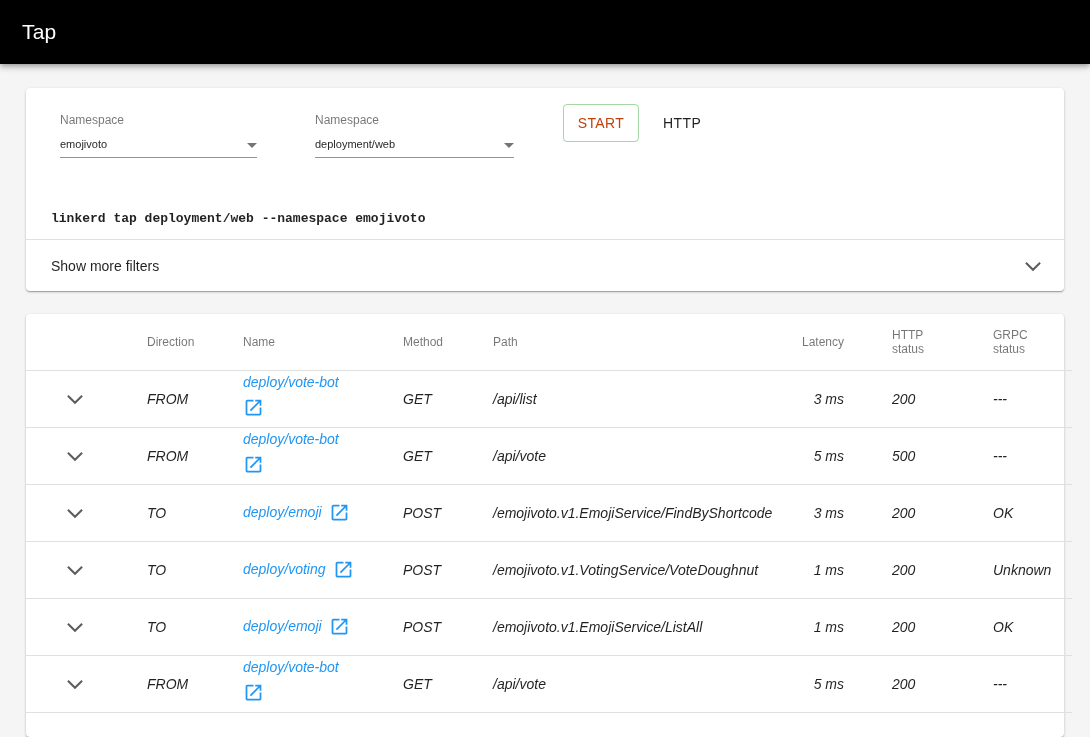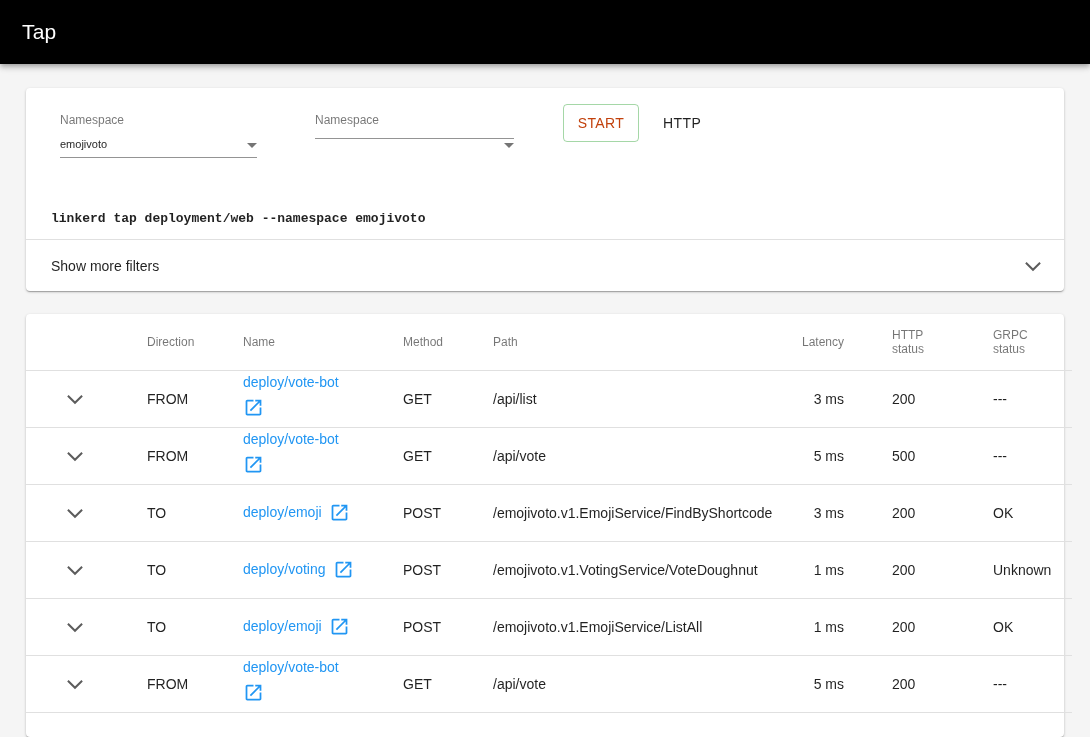--- a/index.html
+++ b/index.html
@@ -147,20 +147,21 @@
   border-bottom: 1px solid rgba(224,224,224,1);
 }
 thead th.num, tbody td.num { text-align: right; padding: 0 24px 0 0; }
 tbody td {
   font-size: 14px;
   height: 57px;
   vertical-align: middle;
   padding: 0 0 0 24px;
   border-bottom: 1px solid rgba(224,224,224,1);
   color: rgba(0,0,0,0.87);
+  font-style: italic;
 }
 td.expand-cell, th.expand-cell { padding: 0; text-align: center; }
 .expand-btn {
   border: none; background: transparent; cursor: pointer;
   width: 24px; height: 24px; padding: 0;
   color: rgba(0,0,0,0.64);
   vertical-align: middle;
 }
 .name-cell-content {
   display: flex;
@@ -198,20 +199,21 @@
           <span class="select-arrow">
             <svg class="icon-svg" viewBox="0 0 24 24">
                 <path d="M7 10l5 5 5-5z" fill="currentColor"></path>
               </svg>
           </span>
         </div>
       </div>
       <div class="select-field resource">
         <div class="select-label">Namespace</div>
         <div class="select-value-row">
+          <div class="select-value">deployment/web</div>
           <span class="select-arrow">
             <svg class="icon-svg" viewBox="0 0 24 24">
                 <path d="M7 10l5 5 5-5z" fill="currentColor"></path>
               </svg>
           </span>
         </div>
       </div>
       <div class="buttons">
         <button class="btn-start">START</button>
         <button class="btn-reset">HTTP</button>

